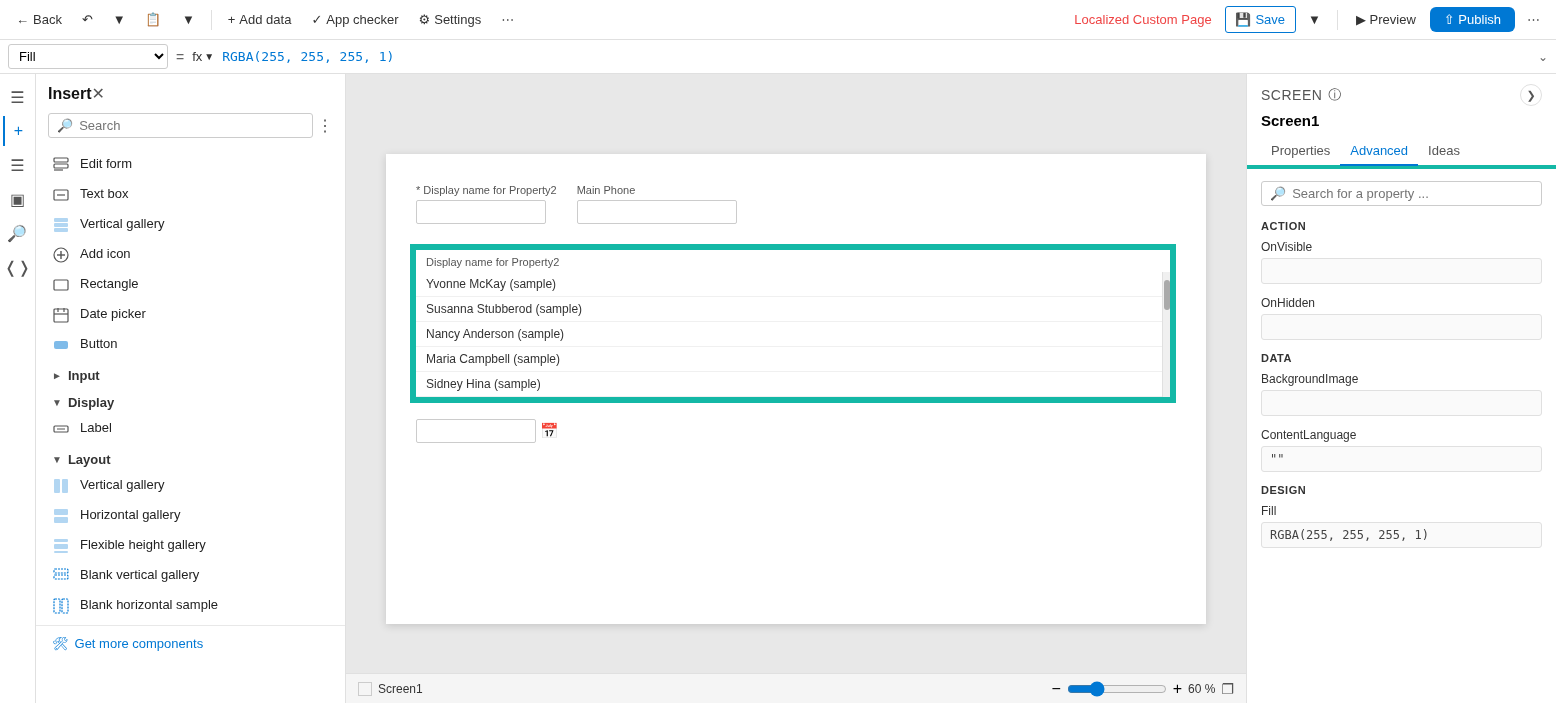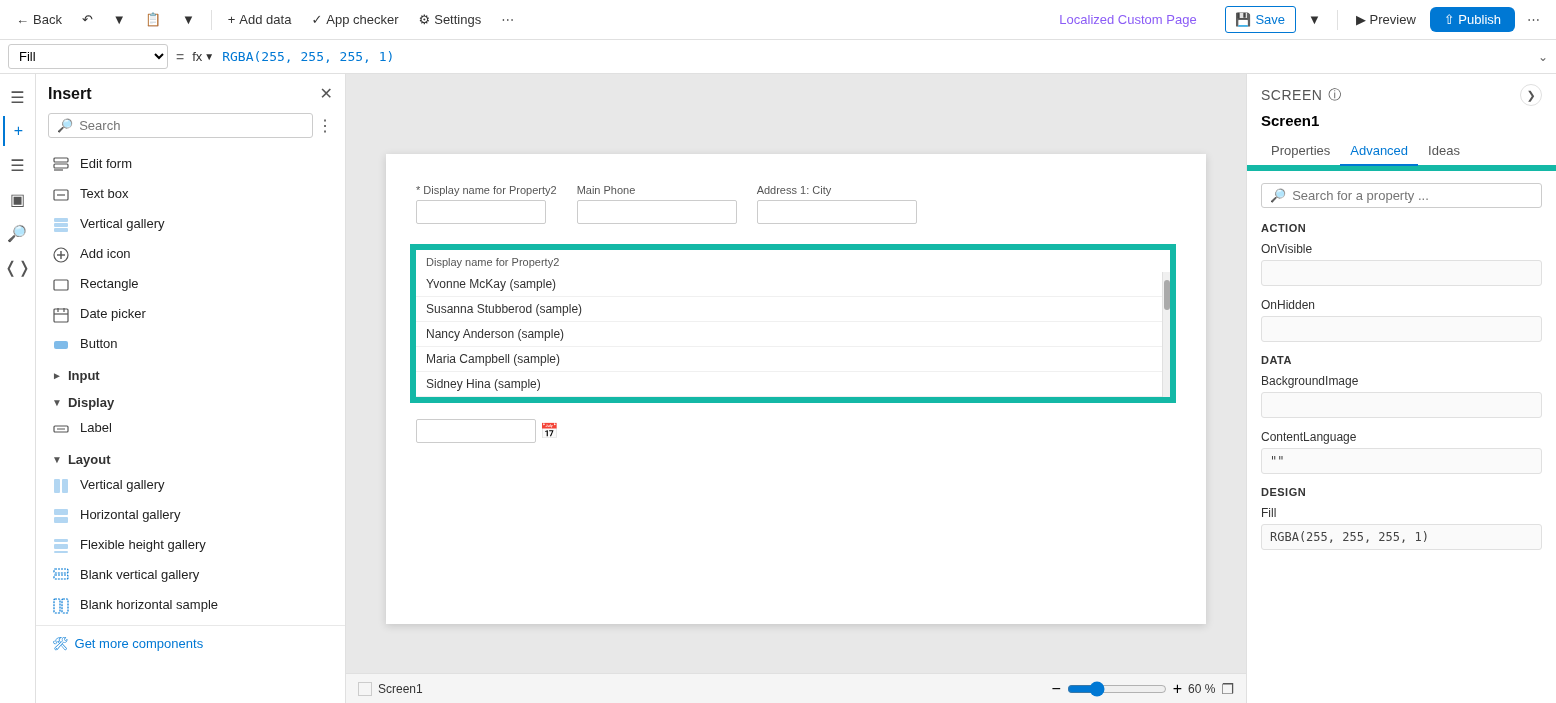--- a/index.html
+++ b/index.html
@@ -65,21 +65,21 @@
       border: none; background: transparent;
     }
     .side-icon-btn.active { color: #0078d4; border-left: 2px solid #0078d4; border-radius: 0; }
 
     
     .insert-panel {
       width: 310px; background: #fff; border-right: 1px solid #e0e0e0;
       display: flex; flex-direction: column; overflow: hidden;
     }
     .insert-header {
-      display: flex; align-items: center; justify-content: space-between;
+      display: flex; align-items: center; 
       padding: 10px 12px 6px 12px;
     }
     .insert-title { font-size: 16px; font-weight: 600; color: #111; }
     .insert-close { cursor: pointer; color: #555; font-size: 16px; background: none; border: none; }
     .insert-search-row {
       display: flex; align-items: center; padding: 4px 12px 8px 12px; gap: 4px;
     }
     .insert-search {
       flex: 1; display: flex; align-items: center; gap: 6px;
       border: 1px solid #ccc; border-radius: 3px; padding: 4px 8px; background: #fff;
@@ -156,21 +156,21 @@
     
     .right-panel {
       width: 310px; background: #fff; border-left: 1px solid #e0e0e0;
       display: flex; flex-direction: column; overflow: hidden;
     }
     .right-panel-header {
       padding: 10px 14px 6px 14px; display: flex; align-items: center; gap: 6px;
     }
     .screen-name { font-size: 15px; font-weight: 600; padding: 0 14px 8px 14px; }
     .right-panel-tabs {
-      display: flex; border-bottom: 6px solid #14b8a6; padding: 0 14px;
+      display: flex; border-bottom: 4px solid #14b8a6; padding: 0 14px;
     }
     .right-tab {
       padding: 6px 10px; font-size: 13px; cursor: pointer; color: #555;
       border-bottom: 2px solid transparent; margin-bottom: -1px;
     }
     .right-tab.active { color: #0078d4; border-bottom-color: #0078d4; font-weight: 500; }
     .right-panel-content { flex: 1; overflow-y: auto; padding: 12px 14px; }
     .prop-search {
       display: flex; align-items: center; border: 1px solid #ccc; border-radius: 3px;
       padding: 4px 8px; gap: 6px; margin-bottom: 14px;
@@ -220,21 +220,21 @@
   </button>
   <button class="toolbar-btn">
     <span>⚙</span>
     <span>Settings</span>
   </button>
   <button class="toolbar-btn">
     <span>⋯</span>
   </button>
   <div class="toolbar-spacer"></div>
   <div class="toolbar-right">
-    <span style="font-size:13px;color:#8b5cf6;margin-right:24px;">Localized Custom Page</span>
+    <span style="font-size:13px;color:#ef4444;margin-right:9px;">Localized Custom Page</span>
     <button class="btn-save">
       <span>💾</span>
       <span>Save</span>
     </button>
     <button class="toolbar-btn">
       <span>▼</span>
     </button>
     <div class="divider-v"></div>
     <button class="btn-preview">
       <span>▶</span>
@@ -442,24 +442,20 @@
 
       <div class="canvas-form-row">
         <div class="canvas-field canvas-field-sm">
           <label>* Display name for Property2</label>
           <input type="text" value="" style="">
         </div>
         <div class="canvas-field canvas-field-md">
           <label>Main Phone</label>
           <input type="text" value="" style="">
         </div>
-        <div class="canvas-field canvas-field-md">
-          <label>Address 1: City</label>
-          <input type="text" value="" style="">
-        </div>
       </div>
 
       <div style="margin: 10px 30px 10px 24px; border: 6px solid #14b8a6; position: relative;">
         <div style="font-size:11px;color:#555;padding:6px 10px 4px 10px;">Display name for Property2</div>
         <div style="position:relative;">
           <div class="canvas-gallery-item">Yvonne McKay (sample)</div>
           <div class="canvas-gallery-item">Susanna Stubberod (sample)</div>
           <div class="canvas-gallery-item">Nancy Anderson (sample)</div>
           <div class="canvas-gallery-item">Maria Campbell (sample)</div>
           <div class="canvas-gallery-item">Sidney Hina (sample)</div>

